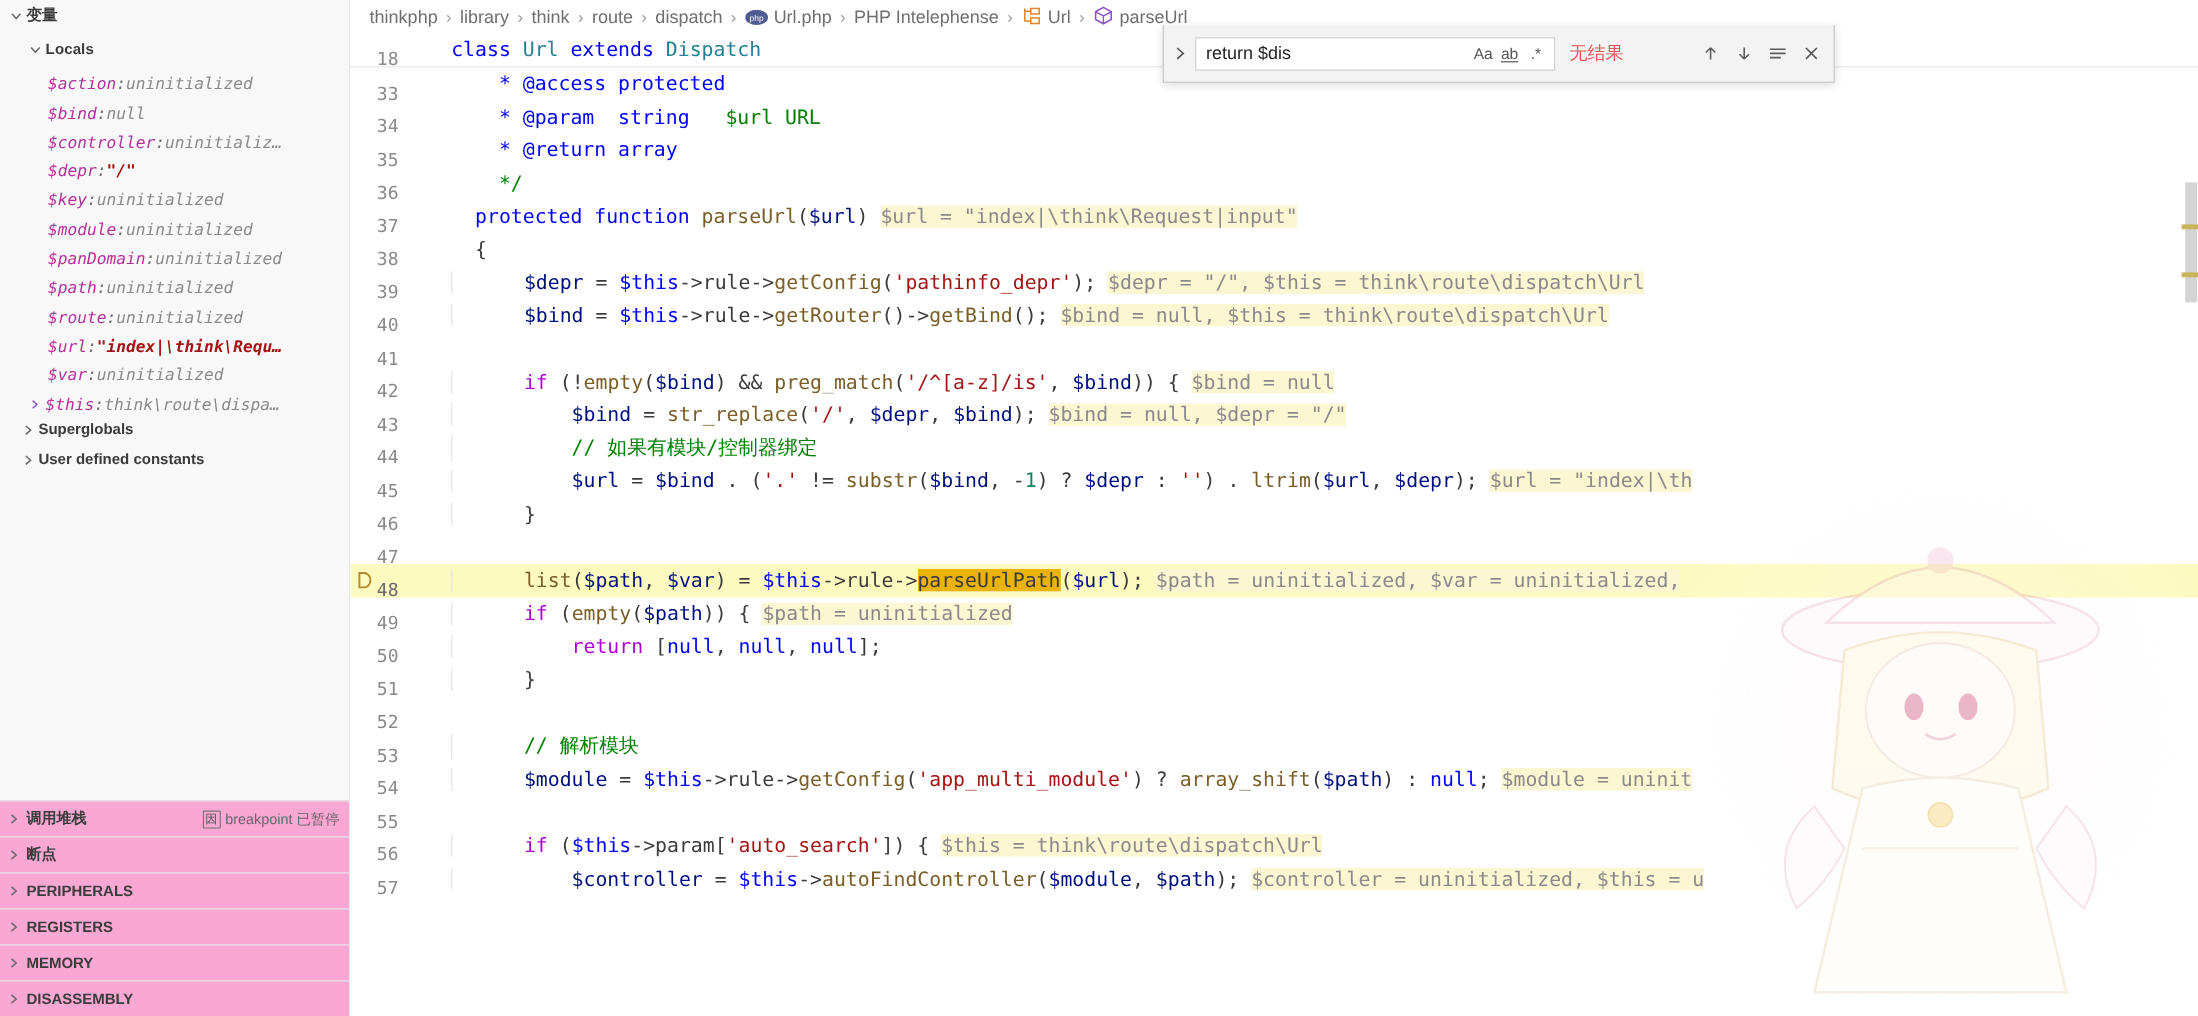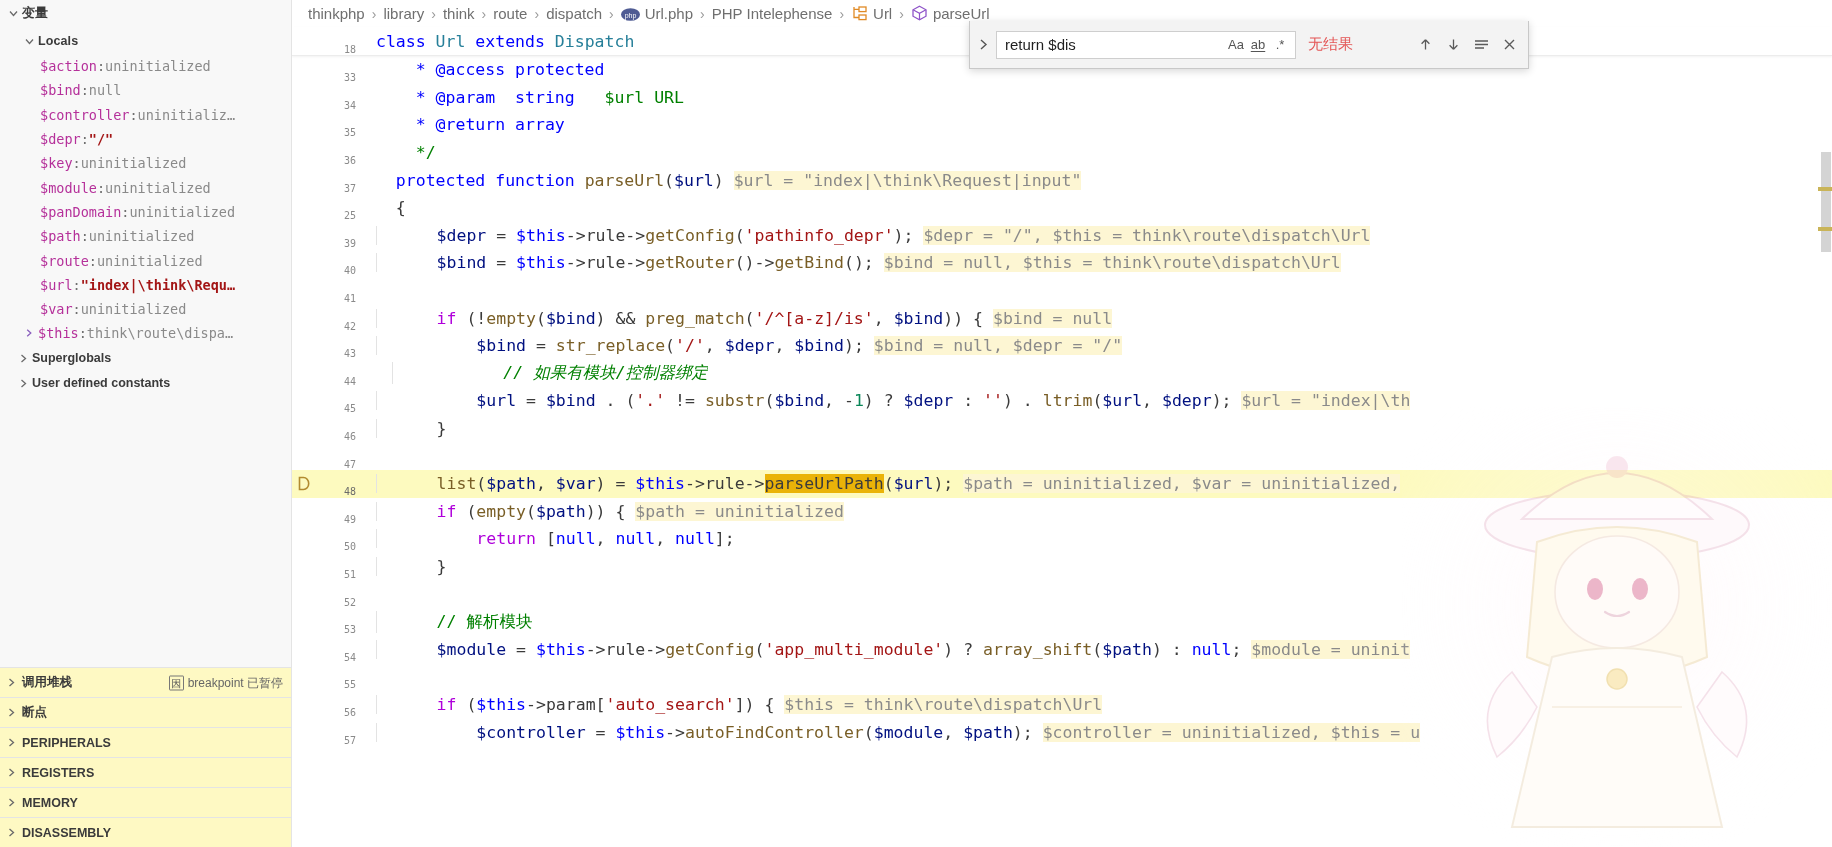--- a/index.html
+++ b/index.html
@@ -28,44 +28,44 @@
   }
   .section-head.cjk{font-size:13px;}
   .twisty{
     width:18px;height:18px;flex:0 0 18px;
     display:inline-flex;align-items:center;justify-content:center;
     color:#6a6a6a;
   }
   .twisty svg{display:block;}
   .vars-body{padding-top:2px;}
   .var-row{
-    height:24.3px;display:flex;align-items:center;
+    height:24.3px;display:flex;align-items:flex-end;
     font-family:"DejaVu Sans Mono","Liberation Mono",monospace;
     font-size:13.5px;
-    white-space:nowrap;overflow:hidden;
+    white-space:nowrap;overflow:hidden;font-style:italic;
   }
   .var-row .twisty{color:#8a5fbe;}
   .vname{color:#b5309a;}
   .vsep{color:#6f6f6f;}
   .vval{color:#8a8a8a;}
   .vval.str{color:#a31515;font-weight:bold;}
   .indent1{padding-left:20px;}
   .indent2{padding-left:40px;}
   .group-row{
     height:25px;display:flex;align-items:center;
     font-size:12.5px;font-weight:bold;color:#3b3b3b;
     padding-left:14px;
   }
   .bottom-sections{
     position:absolute;left:0;right:0;bottom:0;
   }
   .panel-bar{
     height:30px;display:flex;align-items:center;
     border-top:1px solid #e4e4e4;
-    background:#fef9c3;
+    background:#f9a8d4;
     font-size:12.5px;font-weight:bold;color:#3b3b3b;
     padding-left:2px;box-sizing:border-box;
     position:relative;
   }
   .panel-bar .label{margin-left:2px;}
   .panel-bar .sub{
     position:absolute;right:8px;top:50%;transform:translateY(-50%);
     font-weight:normal;font-size:12px;color:#666;
     display:flex;align-items:center;gap:4px;
   }
@@ -94,23 +94,23 @@
     box-shadow:0 1px 2px rgba(0,0,0,.055);
     position:relative;z-index:5;
   }
 
   .code-area{position:relative;}
   .crow{display:flex;align-items:center;height:27.6px;white-space:pre;}
   .gutter-bp{
     width:22px;flex:0 0 22px;display:flex;align-items:center;justify-content:center;
   }
   .lnum{
-    width:62px;flex:0 0 62px;text-align:right;padding-right:20px;box-sizing:border-box;
+    width:62px;flex:0 0 62px;padding-right:20px;box-sizing:border-box;
     font-family:"DejaVu Sans Mono","Liberation Mono",monospace;
-    font-size:10px;color:#8a8a8a;margin-top:16px;
+    font-size:15px;color:#8a8a8a;margin-top:16px;
   }
   .code{
     font-family:"DejaVu Sans Mono","Liberation Mono",monospace;
     font-size:16.5px;letter-spacing:0px;
     white-space:pre;overflow:hidden;
   }
   .crow.cur{background:#fdfabf;}
   .crow.cur .lnum{color:#6a6a6a;}
 
   
@@ -382,27 +382,27 @@
       <div class="lnum">18</div>
       <div class="code" id="sticky-code"><span class="k">class </span><span class="ty">Url</span><span class="pl"> </span><span class="k">extends </span><span class="ty">Dispatch</span></div>
     </div>
 
     <div class="code-area" id="code-area">
         <div class="crow"><div class="gutter-bp"></div><div class="lnum">33</div><div class="code"><span class="doc">    * @access protected</span></div></div>
         <div class="crow"><div class="gutter-bp"></div><div class="lnum">34</div><div class="code"><span class="doc">    * @param  string   </span><span class="cm">$url URL</span></div></div>
         <div class="crow"><div class="gutter-bp"></div><div class="lnum">35</div><div class="code"><span class="doc">    * @return array</span></div></div>
         <div class="crow"><div class="gutter-bp"></div><div class="lnum">36</div><div class="code"><span class="cm">    */</span></div></div>
         <div class="crow"><div class="gutter-bp"></div><div class="lnum">37</div><div class="code"><span class="k">  protected </span><span class="k">function </span><span class="fn">parseUrl</span><span class="pl">(</span><span class="var">$url</span><span class="pl">) </span><span class="inl">$url = "index|\think\Request|input"</span></div></div>
-        <div class="crow"><div class="gutter-bp"></div><div class="lnum">25</div><div class="code"><span class="pl">  {</span></div></div>
+        <div class="crow"><div class="gutter-bp"></div><div class="lnum">38</div><div class="code"><span class="pl">  {</span></div></div>
         <div class="crow"><div class="gutter-bp"></div><div class="lnum">39</div><div class="code" style="border-left: 1px solid rgb(227, 227, 227); margin-left: 0px; padding-left: 0px;"><span class="pl">      </span><span class="var">$depr</span><span class="pl"> = </span><span class="k">$this</span><span class="pl">-&gt;rule-&gt;</span><span class="fn">getConfig</span><span class="pl">(</span><span class="str">'pathinfo_depr'</span><span class="pl">); </span><span class="inl">$depr = "/", $this = think\route\dispatch\Url</span></div></div>
         <div class="crow"><div class="gutter-bp"></div><div class="lnum">40</div><div class="code" style="border-left: 1px solid rgb(227, 227, 227); margin-left: 0px; padding-left: 0px;"><span class="pl">      </span><span class="var">$bind</span><span class="pl"> = </span><span class="k">$this</span><span class="pl">-&gt;rule-&gt;</span><span class="fn">getRouter</span><span class="pl">()-&gt;</span><span class="fn">getBind</span><span class="pl">(); </span><span class="inl">$bind = null, $this = think\route\dispatch\Url</span></div></div>
         <div class="crow"><div class="gutter-bp"></div><div class="lnum">41</div><div class="code" style="border-left: 1px solid rgb(227, 227, 227); margin-left: 0px; padding-left: 0px;"><span class="pl"></span></div></div>
         <div class="crow"><div class="gutter-bp"></div><div class="lnum">42</div><div class="code" style="border-left: 1px solid rgb(227, 227, 227); margin-left: 0px; padding-left: 0px;"><span class="pl">      </span><span class="kc">if </span><span class="pl">(!</span><span class="fn">empty</span><span class="pl">(</span><span class="var">$bind</span><span class="pl">) &amp;&amp; </span><span class="fn">preg_match</span><span class="pl">(</span><span class="str">'/^[a-z]/is'</span><span class="pl">, </span><span class="var">$bind</span><span class="pl">)) { </span><span class="inl">$bind = null</span></div></div>
         <div class="crow"><div class="gutter-bp"></div><div class="lnum">43</div><div class="code" style="border-left: 1px solid rgb(227, 227, 227); margin-left: 0px; padding-left: 0px;"><span class="pl">          </span><span class="var">$bind</span><span class="pl"> = </span><span class="fn">str_replace</span><span class="pl">(</span><span class="str">'/'</span><span class="pl">, </span><span class="var">$depr</span><span class="pl">, </span><span class="var">$bind</span><span class="pl">); </span><span class="inl">$bind = null, $depr = "/"</span></div></div>
-        <div class="crow"><div class="gutter-bp"></div><div class="lnum">44</div><div class="code" style="border-left: 1px solid rgb(227, 227, 227); margin-left: 16px; padding-left: 11px; font-style: italic;"><span class="cm">          // 如果有模块/控制器绑定</span></div></div>
+        <div class="crow"><div class="gutter-bp"></div><div class="lnum">44</div><div class="code" style="border-left: 1px solid rgb(227, 227, 227); margin-left: 0px; padding-left: 0px;"><span class="cm">          // 如果有模块/控制器绑定</span></div></div>
         <div class="crow"><div class="gutter-bp"></div><div class="lnum">45</div><div class="code" style="border-left: 1px solid rgb(227, 227, 227); margin-left: 0px; padding-left: 0px;"><span class="pl">          </span><span class="var">$url</span><span class="pl"> = </span><span class="var">$bind</span><span class="pl"> . (</span><span class="str">'.'</span><span class="pl"> != </span><span class="fn">substr</span><span class="pl">(</span><span class="var">$bind</span><span class="pl">, -</span><span class="num">1</span><span class="pl">) ? </span><span class="var">$depr</span><span class="pl"> : </span><span class="str">''</span><span class="pl">) . </span><span class="fn">ltrim</span><span class="pl">(</span><span class="var">$url</span><span class="pl">, </span><span class="var">$depr</span><span class="pl">); </span><span class="inl">$url = "index|\th</span></div></div>
         <div class="crow"><div class="gutter-bp"></div><div class="lnum">46</div><div class="code" style="border-left: 1px solid rgb(227, 227, 227); margin-left: 0px; padding-left: 0px;"><span class="pl">      }</span></div></div>
         <div class="crow"><div class="gutter-bp"></div><div class="lnum">47</div><div class="code" style="border-left: 1px solid rgb(227, 227, 227); margin-left: 0px; padding-left: 0px;"><span class="pl"></span></div></div>
         <div class="crow cur"><div class="gutter-bp"><svg width="13" height="15" viewBox="0 0 13 15">
               <path d="M2.5 1.5h4a5.2 6 0 0 1 0 12h-4z" fill="none" stroke="#b28b2f" stroke-width="1.6"></path>
             </svg></div><div class="lnum">48</div><div class="code" style="border-left: 1px solid rgb(227, 227, 227); margin-left: 0px; padding-left: 0px;"><span class="pl">      </span><span class="fn">list</span><span class="pl">(</span><span class="var">$path</span><span class="pl">, </span><span class="var">$var</span><span class="pl">) = </span><span class="k">$this</span><span class="pl">-&gt;rule-&gt;</span><span class="hl">parseUrlPath</span><span class="pl">(</span><span class="var">$url</span><span class="pl">); </span><span class="inl">$path = uninitialized, $var = uninitialized,</span></div></div>
         <div class="crow"><div class="gutter-bp"></div><div class="lnum">49</div><div class="code" style="border-left: 1px solid rgb(227, 227, 227); margin-left: 0px; padding-left: 0px;"><span class="pl">      </span><span class="kc">if </span><span class="pl">(</span><span class="fn">empty</span><span class="pl">(</span><span class="var">$path</span><span class="pl">)) { </span><span class="inl">$path = uninitialized</span></div></div>
         <div class="crow"><div class="gutter-bp"></div><div class="lnum">50</div><div class="code" style="border-left: 1px solid rgb(227, 227, 227); margin-left: 0px; padding-left: 0px;"><span class="pl">          </span><span class="kc">return </span><span class="pl">[</span><span class="k">null</span><span class="pl">, </span><span class="k">null</span><span class="pl">, </span><span class="k">null</span><span class="pl">];</span></div></div>
         <div class="crow"><div class="gutter-bp"></div><div class="lnum">51</div><div class="code" style="border-left: 1px solid rgb(227, 227, 227); margin-left: 0px; padding-left: 0px;"><span class="pl">      }</span></div></div>
         <div class="crow"><div class="gutter-bp"></div><div class="lnum">52</div><div class="code" style="border-left: 1px solid rgb(227, 227, 227); margin-left: 0px; padding-left: 0px;"><span class="pl"></span></div></div>

